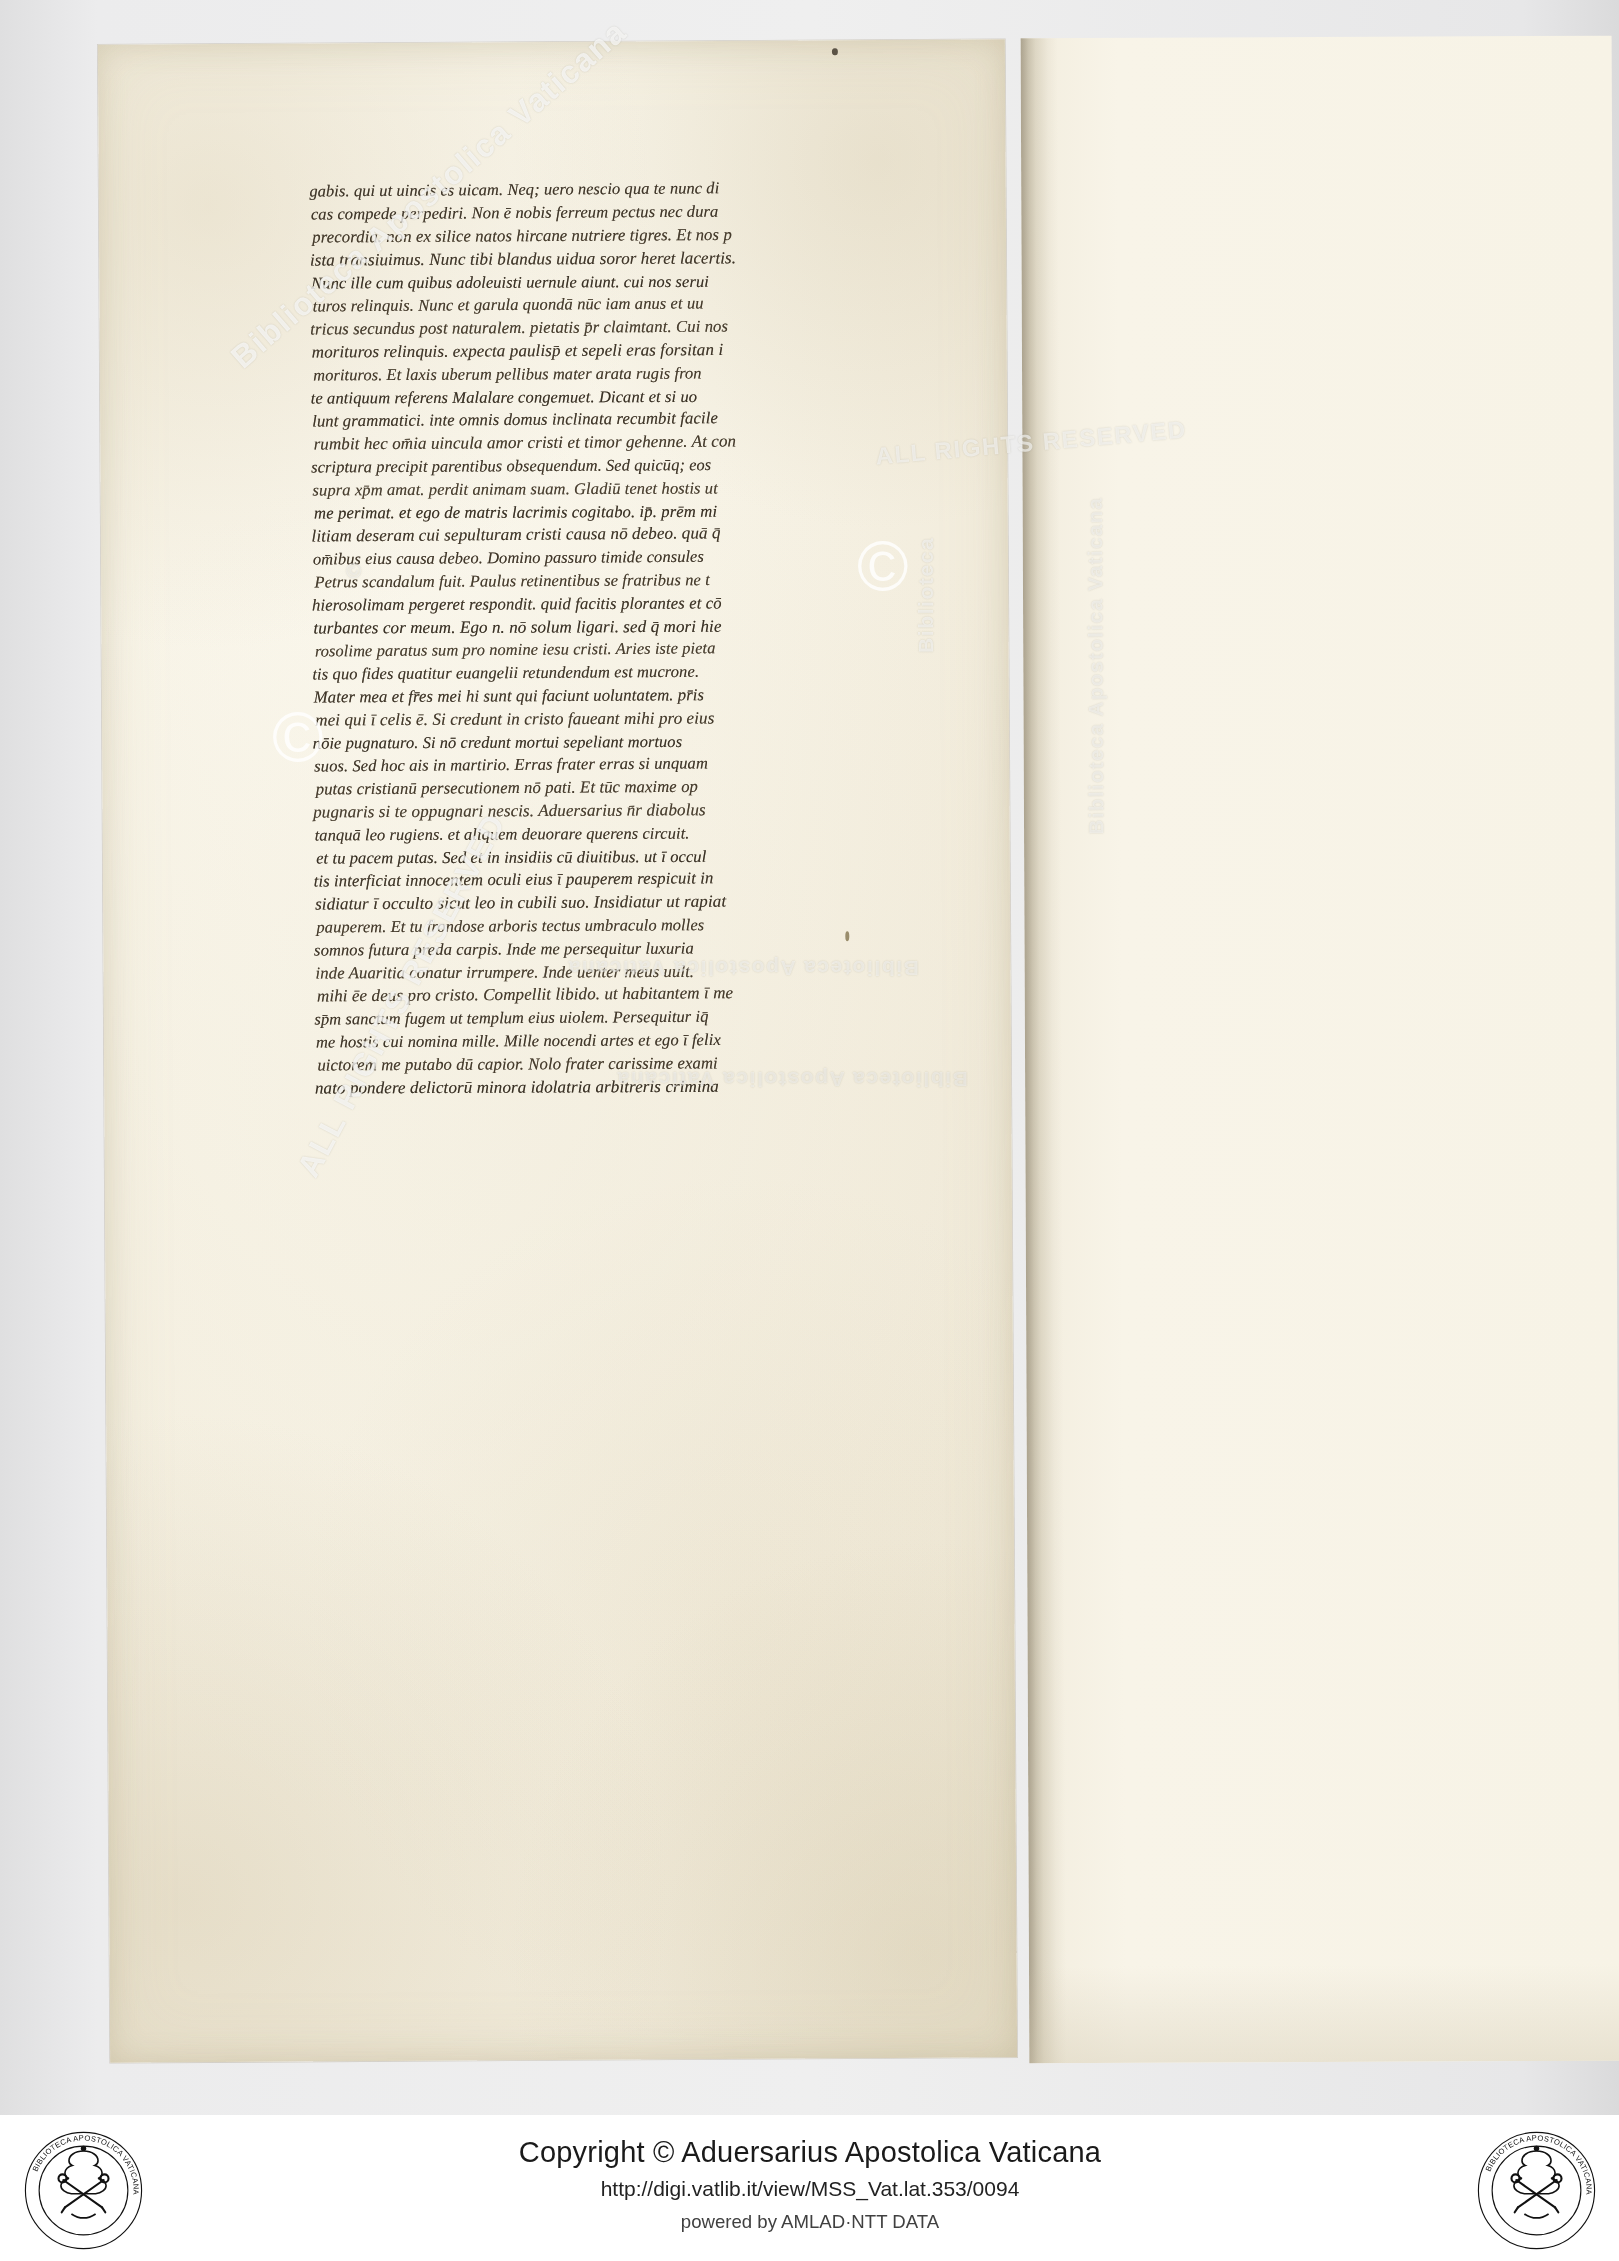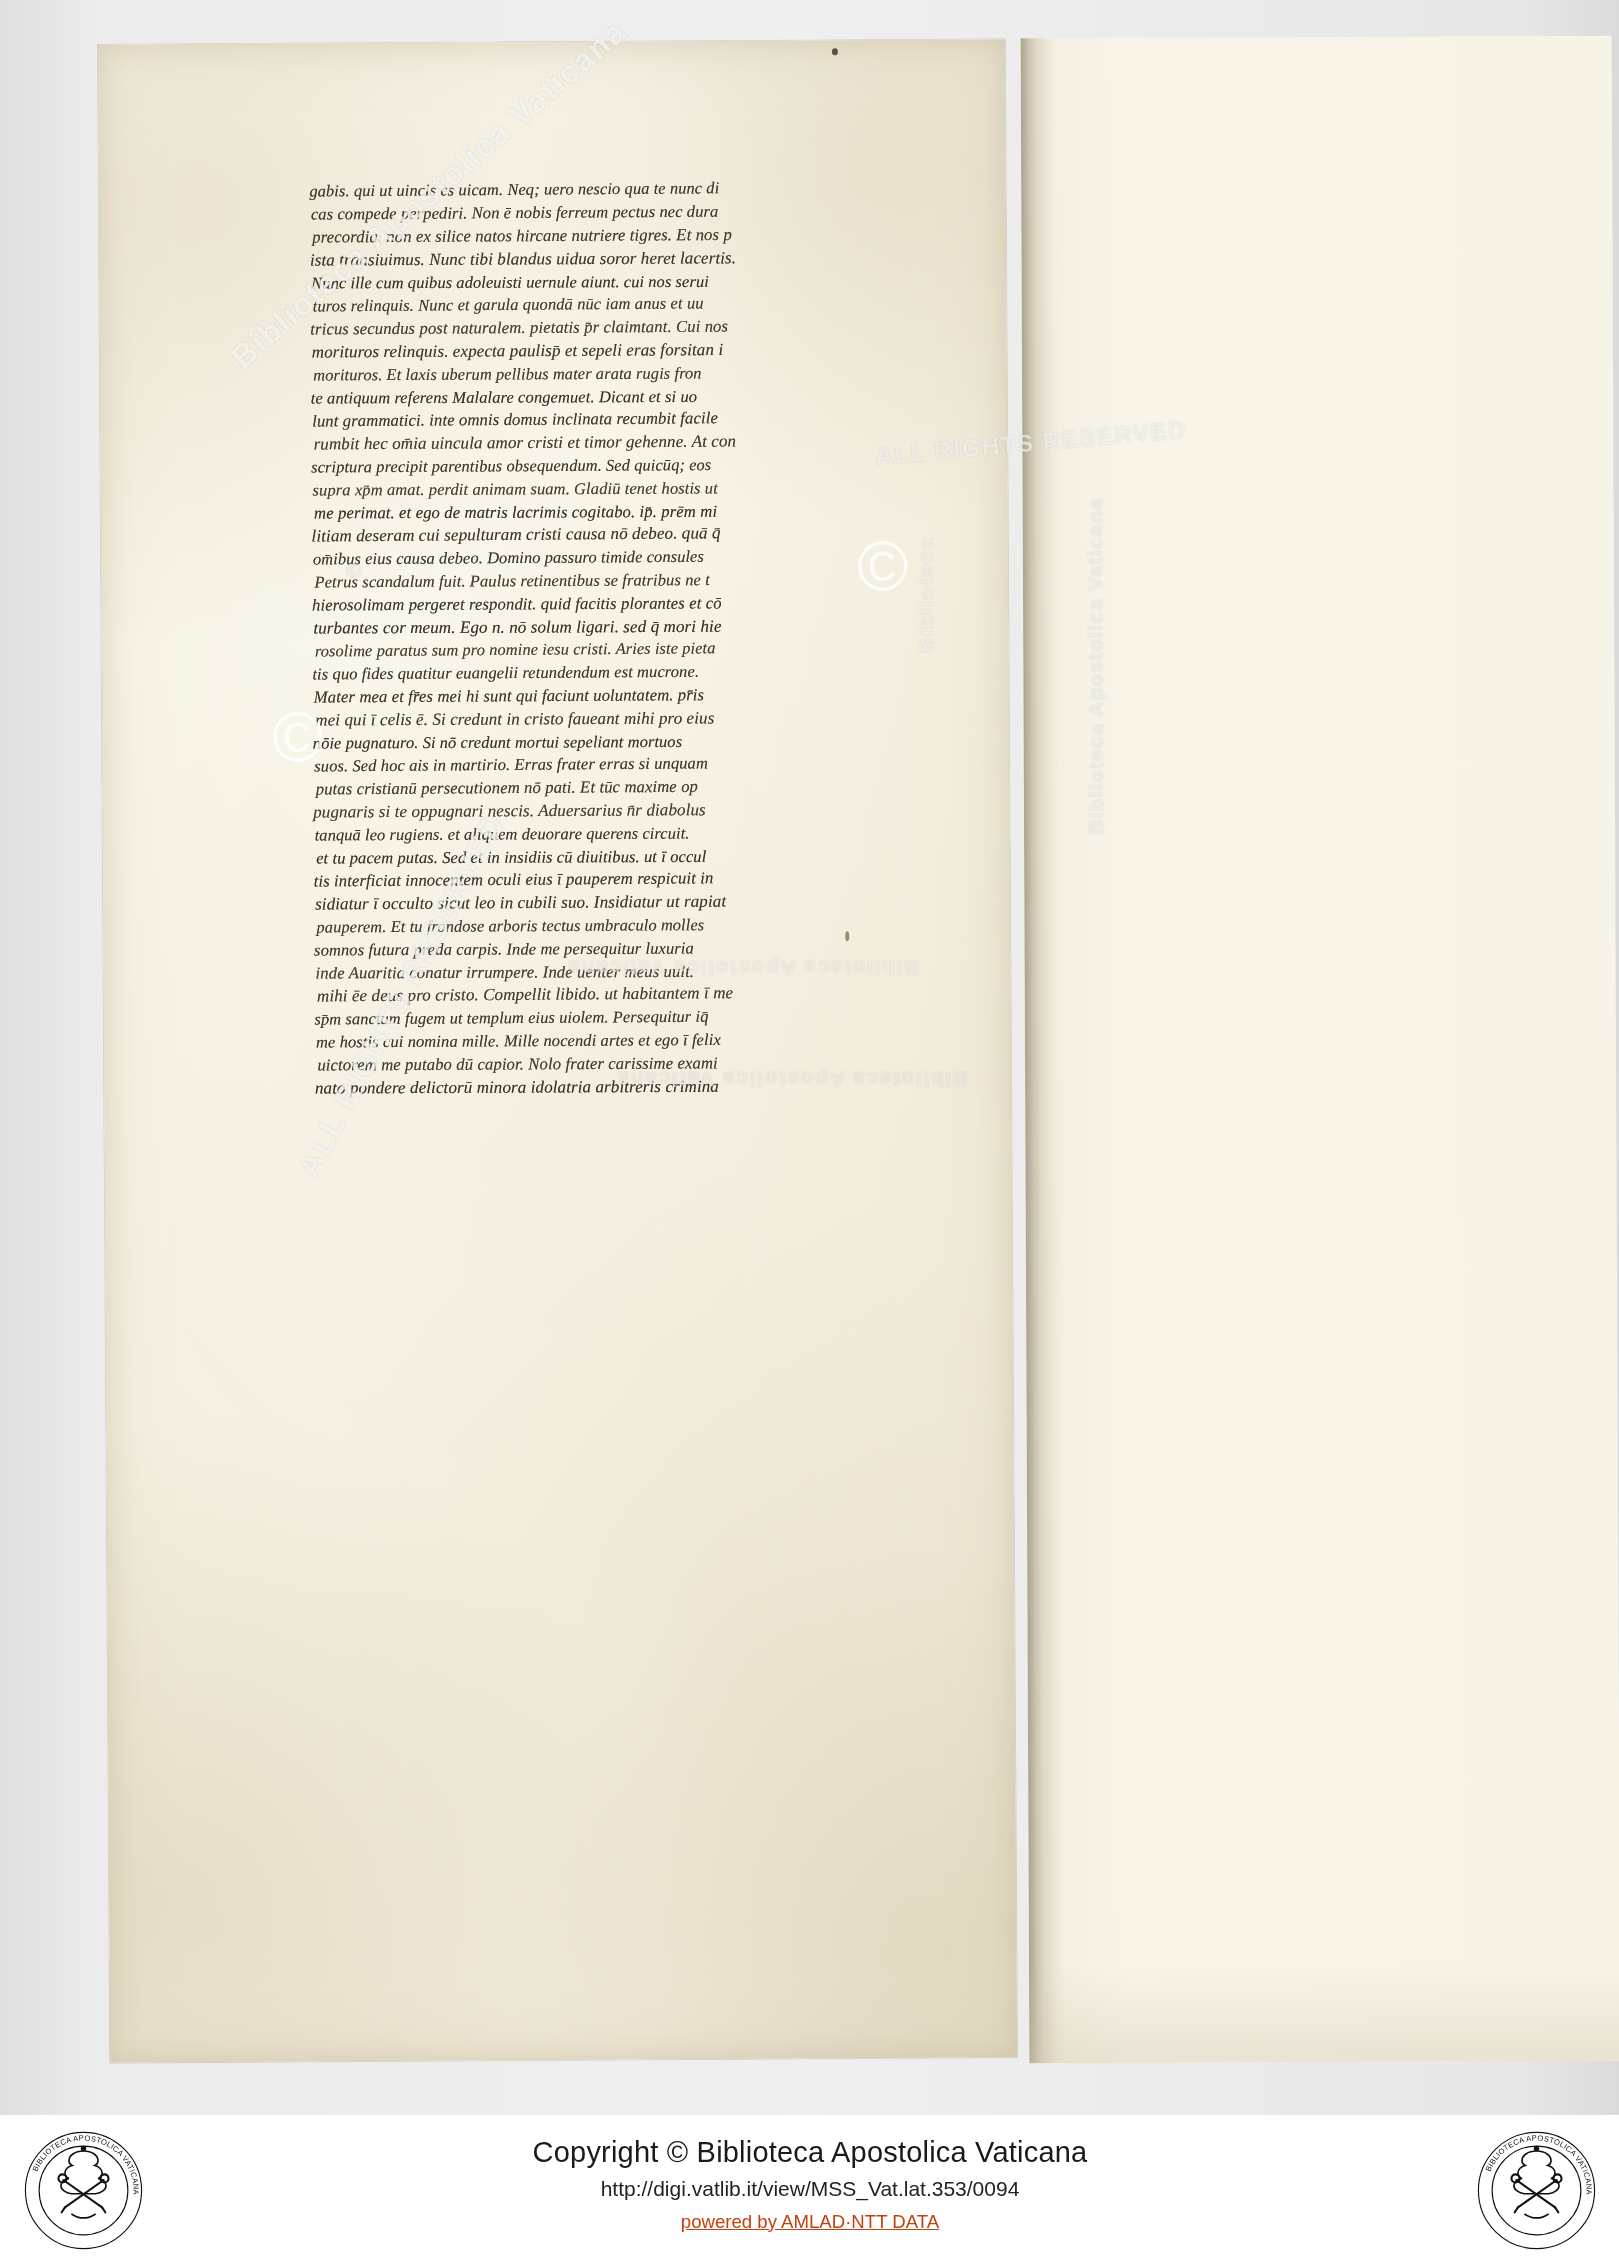--- a/index.html
+++ b/index.html
@@ -162,22 +162,21 @@
     letter-spacing: 0.2px;
   }
   #url-line {
     font-size: 21px;
     padding-top: 8px;
     color: #222;
   }
   #powered-line {
     font-size: 18.6px;
     padding-top: 9.7px;
-    color: #c2410c;
-    text-decoration: underline;
+    color: #404040;
   }
 
   .crest {
     position: absolute;
     top: 14.6px;
     width: 121px;
     height: 121px;
   }
   .crest.left  { left: 23px; }
   .crest.right { right: 23px; }
@@ -293,21 +292,21 @@
       </g>
 
       <path d="M60 104 q15 10 30 0" stroke="#111" stroke-width="2.2" fill="none"></path>
       <text class="ring-text">
         <textPath href="#ringpathL" startOffset="6%">BIBLIOTECA APOSTOLICA VATICANA</textPath>
       </text>
     </svg>
   </div>
 
   <div id="footer-center">
-    <div id="copyright-line">Copyright © Biblioteca Apostolica Vaticana</div>
+    <div id="copyright-line">Copyright © Aduersarius Apostolica Vaticana</div>
     <div id="url-line">http://digi.vatlib.it/view/MSS_Vat.lat.353/0094</div>
     <div id="powered-line">powered by AMLAD·NTT DATA</div>
   </div>
 
   <div class="crest right">
     <svg width="121" height="121" viewBox="0 0 150 150" aria-hidden="true">
       <defs>
         <path id="ringpathR" d="M75,75 m-62,0 a62,62 0 1,1 124,0 a62,62 0 1,1 -124,0"></path>
       </defs>
       <circle cx="75" cy="75" r="72" fill="none" stroke="#111" stroke-width="1.4"></circle>

